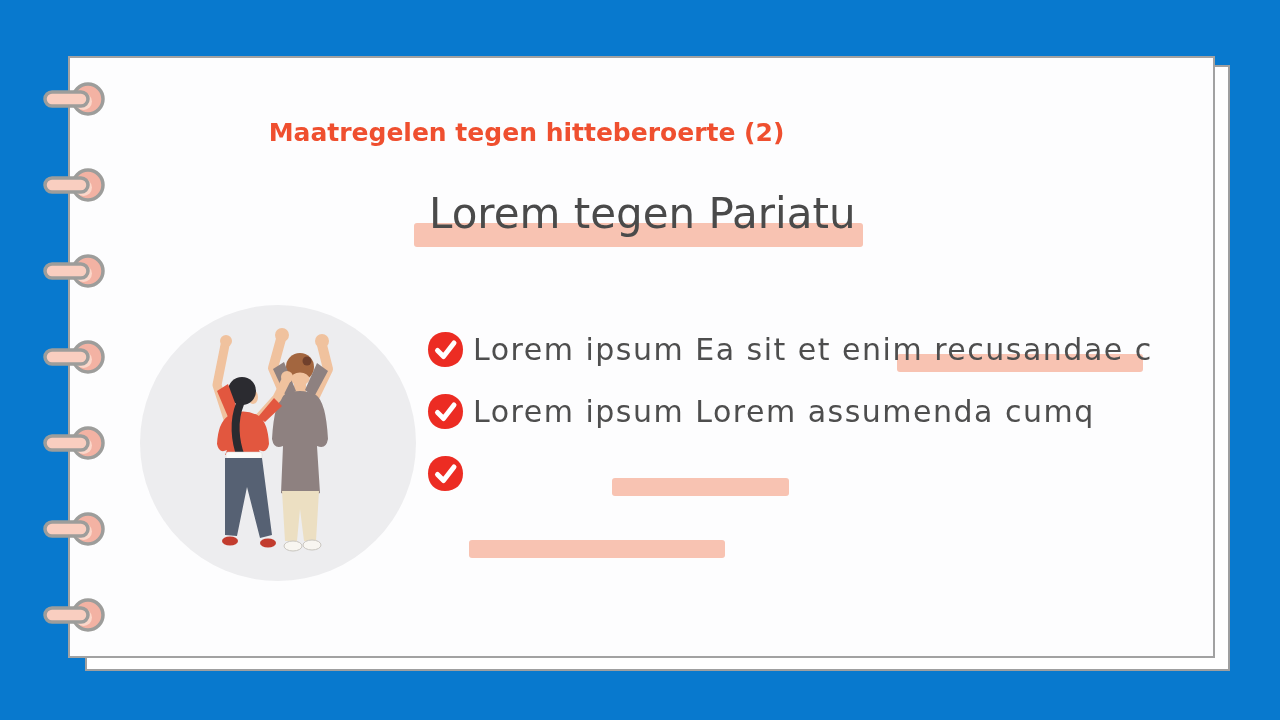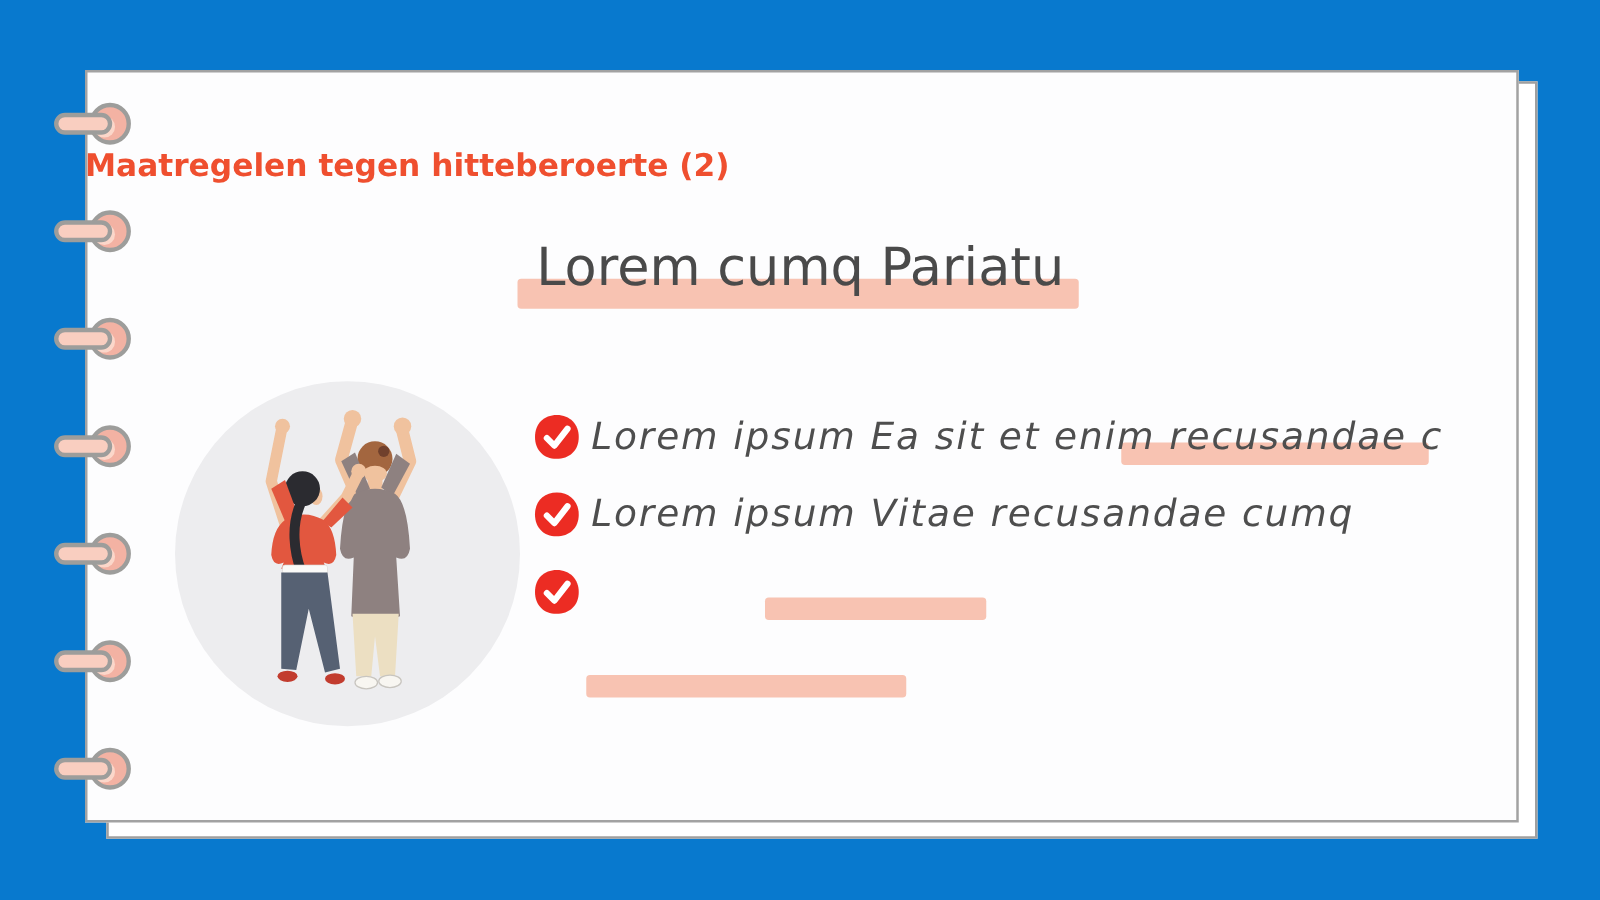--- a/index.html
+++ b/index.html
@@ -21,40 +21,40 @@
     position:absolute; left:68px; top:56px; width:1147px; height:602px;
     background:#fdfdfe; border:2px solid #a2a2a2; z-index:1;
   }
 
   
   .ring { position:absolute; left:42px; width:66px; height:40px; z-index:4; }
 
   
   .title {
     position:absolute; left:68px; top:117px; width:917px;
-    font-size:25px; font-weight:bold; line-height:32px;
+    text-align:center; font-size:25px; font-weight:bold; line-height:32px;
     color:#ef4f2f; z-index:3;
   }
 
   
   .heading {
     position:absolute; left:429px; top:190px;
     font-size:42px; font-weight:normal; line-height:48px;
     color:#4a4a4a; z-index:3; letter-spacing:0px;
   }
 
   
   .hl { position:absolute; background:#f8c3b2; border-radius:3px; z-index:2; }
   .hl-heading { left:414px; top:223px; width:449px; height:24px; }
   .hl-1 { left:897px; top:354px; width:246px; height:18px; }
   .hl-2 { left:612px; top:478px; width:177px; height:18px; }
   .hl-3 { left:469px; top:540px; width:256px; height:18px; }
 
   
-  .bullets { position:absolute; left:427px; top:319px; z-index:3;font-style:italic; }
+  .bullets { position:absolute; left:427px; top:319px; z-index:3; }
   .bullet { display:flex; align-items:flex-start; }
   .check { width:37px; height:37px; margin-top:12px; margin-right:9px; flex:0 0 37px; }
   .btext { font-size:30px; line-height:62px; color:#4e4e4e; letter-spacing:1.5px; white-space:nowrap; }
 
   
   .illu {
     position:absolute; left:140px; top:305px; width:276px; height:276px;
     border-radius:50%; background:#ededef; z-index:2; overflow:hidden;
   }
 </style>
@@ -98,21 +98,21 @@
       </svg></div>
   <div class="ring" style="top:595px"><svg viewBox="0 0 66 40" width="66" height="40">
         <circle cx="46" cy="20" r="15" fill="#f3b2a3" stroke="#9d9d9b" stroke-width="3.5"></circle>
         <circle cx="41.5" cy="22.5" r="8.5" fill="#fbd7ca"></circle>
         <rect x="3" y="13" width="43" height="14" rx="7" fill="#f9cec0" stroke="#9d9d9b" stroke-width="3.5"></rect>
       </svg></div>
 
   <div class="title">Maatregelen tegen hitteberoerte (2)</div>
 
   <div class="hl hl-heading"></div>
-  <div class="heading">Lorem cumq Pariatu</div>
+  <div class="heading">Lorem tegen Pariatu</div>
 
   <div class="illu">
     <svg viewBox="0 0 276 276" width="276" height="276">
 
       <g>
         <path d="M146,93 L133,63 L141,34" stroke="#f0c29e" stroke-width="10" fill="none" stroke-linecap="round" stroke-linejoin="round"></path>
         <path d="M174,93 L188,64 L182,40" stroke="#f0c29e" stroke-width="10" fill="none" stroke-linecap="round" stroke-linejoin="round"></path>
         <circle cx="142" cy="30" r="7" fill="#f0c29e"></circle>
         <circle cx="182" cy="36" r="7" fill="#f0c29e"></circle>
         <rect x="154" y="74" width="12" height="14" fill="#f0c29e"></rect>
@@ -166,21 +166,21 @@
     </div>
 
     <div class="bullet">
       <span class="check">
         <svg viewBox="0 0 37 37" width="37" height="37">
             <path d="M18.5,1 C29,1 36,8.5 36,18.5 C36,29.5 28.5,36 18,36 C8,36 1,29 1,18.5 C1,8 8,1 18.5,1 Z" fill="#ec2c23"></path>
             <path d="M10.5,19.5 L16.5,25.5 L27,12" stroke="#ffffff" stroke-width="5" fill="none" stroke-linecap="round" stroke-linejoin="round"></path>
           </svg>
       </span>
       <div class="btext">
-        <div>Lorem ipsum Vitae recusandae cumq</div>
+        <div>Lorem ipsum Lorem assumenda cumq</div>
       </div>
     </div>
 
     <div class="bullet">
       <span class="check">
         <svg viewBox="0 0 37 37" width="37" height="37">
             <path d="M18.5,1 C29,1 36,8.5 36,18.5 C36,29.5 28.5,36 18,36 C8,36 1,29 1,18.5 C1,8 8,1 18.5,1 Z" fill="#ec2c23"></path>
             <path d="M10.5,19.5 L16.5,25.5 L27,12" stroke="#ffffff" stroke-width="5" fill="none" stroke-linecap="round" stroke-linejoin="round"></path>
           </svg>
       </span>

